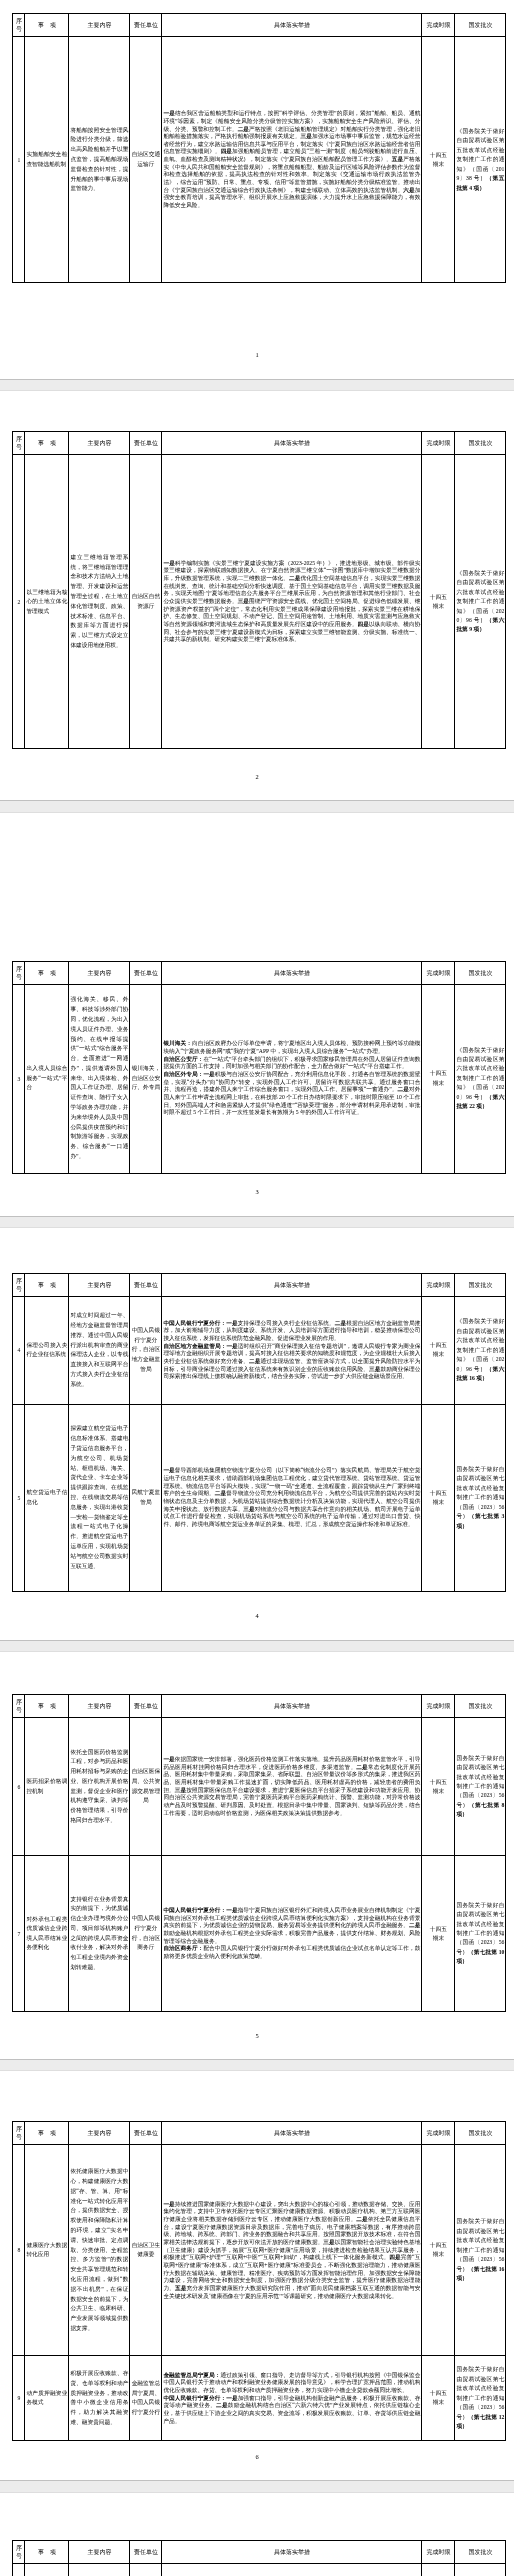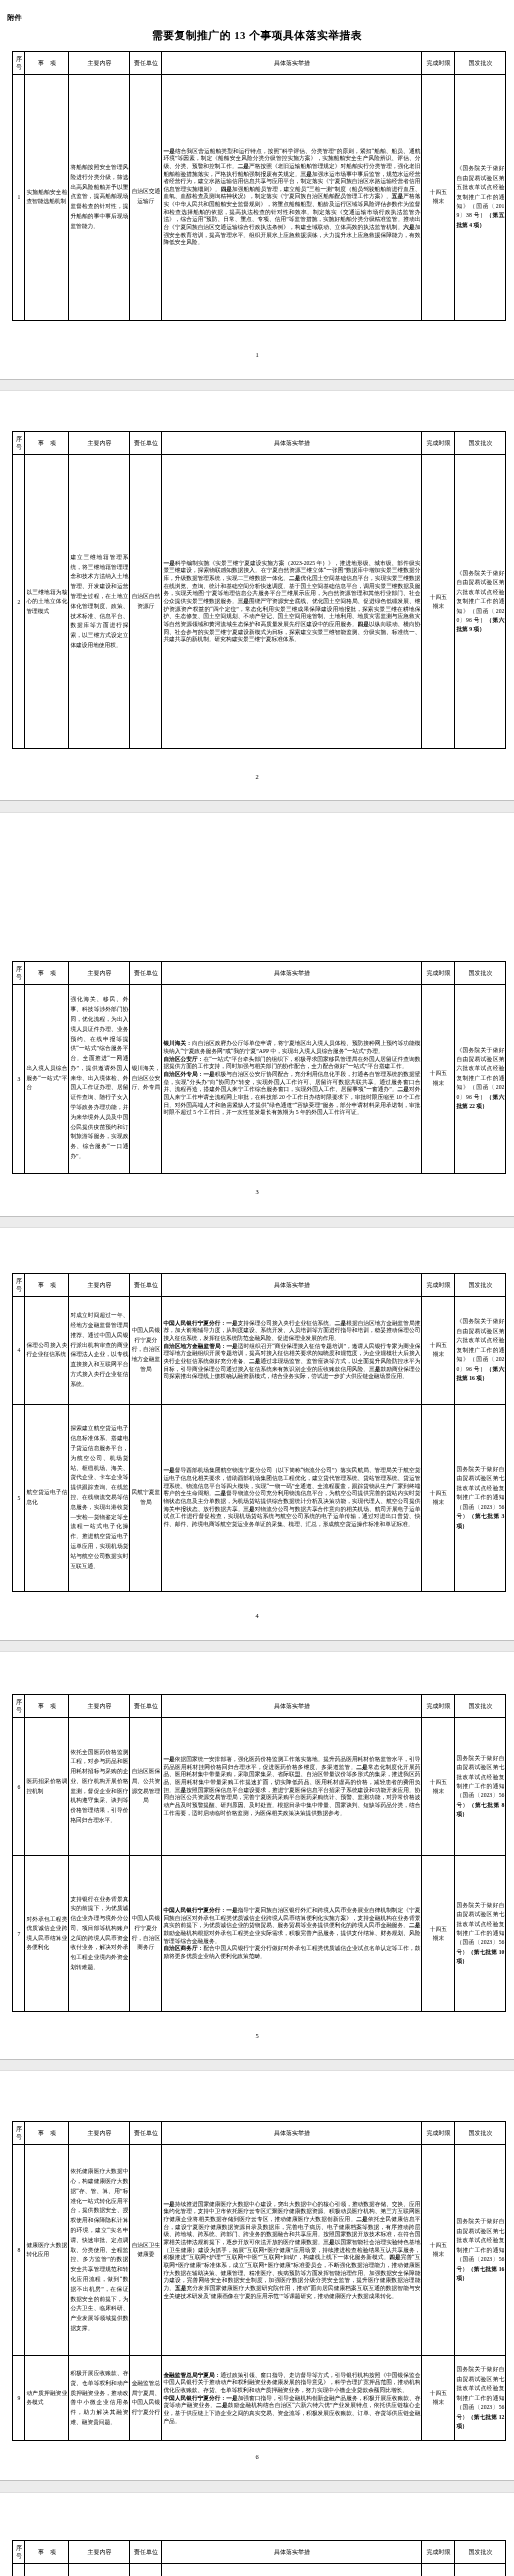--- a/index.html
+++ b/index.html
@@ -30,24 +30,20 @@
   .c-batch{text-align:justify;line-height:1.66;padding:1px 1.5px}
   b{font-weight:bold}
   .page-num{position:absolute;left:0;right:0;bottom:20.6px;text-align:center;font-size:6.4px}
 </style>
 </head>
 <body>
 
 <div class="doc" id="doc">
 
 <section class="sheet sheet-1">
-  <div>
-    <div class="attachment">附件</div>
-    <h1 class="title">需要复制推广的 13 个事项具体落实举措表</h1>
-  </div>
 <table class="grid">
         <colgroup>
           <col style="width: 12px;">
           <col style="width: 44px;">
           <col style="width: 61px;">
           <col style="width: 32px;">
           <col style="width: 260px;">
           <col style="width: 33px;">
           <col style="width: 51px;">
         </colgroup>

